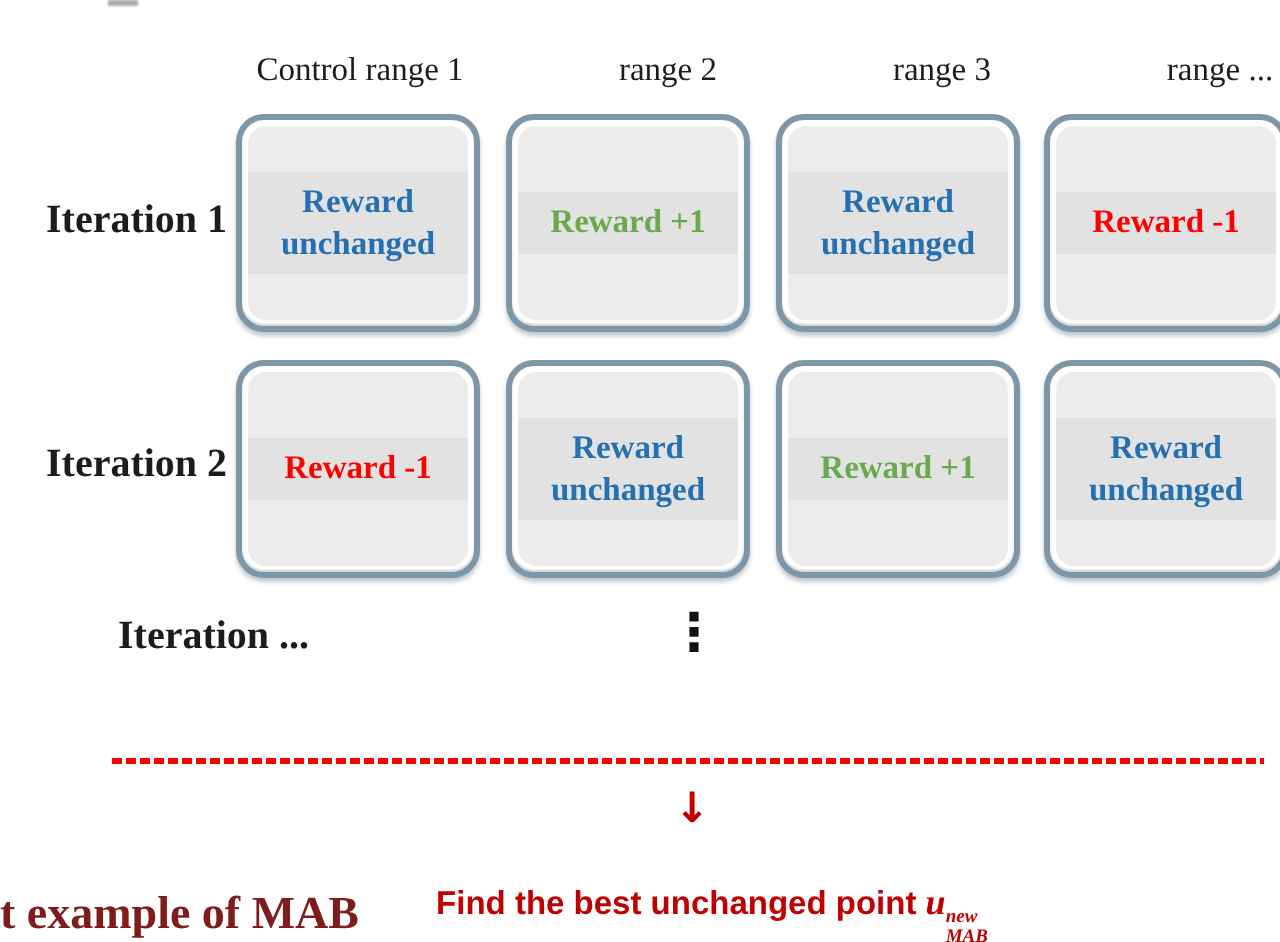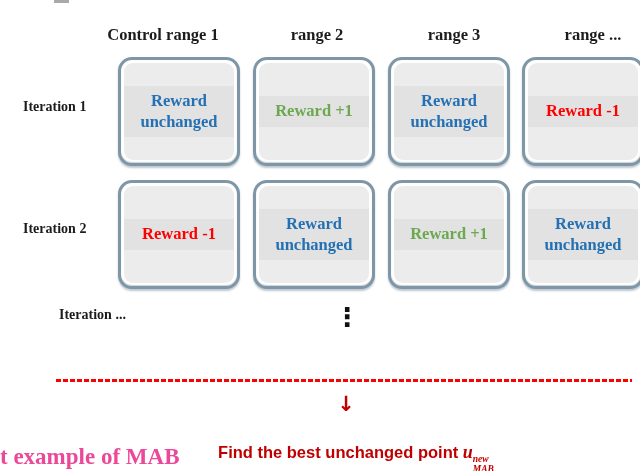--- a/index.html
+++ b/index.html
@@ -4,25 +4,25 @@
 <style>
   html,body{margin:0;padding:0;background:#fff;}
   #figure{position:relative;width:640px;height:471px;background:#ffffff;overflow:hidden;
           font-family:"Liberation Serif", serif;}
 
   
   .top-mark{position:absolute;left:54px;top:0;width:15px;height:3px;background:#8d8d8d;opacity:.75;filter:blur(.4px);}
 
   
   .col-header{position:absolute;top:25px;transform:translateX(-50%);white-space:nowrap;
-              font-weight:bold;font-size:16.5px;color:#1c1c1c;}
+              font-weight:normal;font-size:16.5px;color:#1c1c1c;margin-left:17px;}
   .h1{left:163px;} .h2{left:317px;} .h3{left:454px;} .h4{left:593px;}
 
   
-  .row-label{position:absolute;left:23px;font-weight:bold;font-size:14px;color:#1c1c1c;white-space:nowrap;}
+  .row-label{position:absolute;left:23px;font-weight:bold;font-size:20px;color:#1c1c1c;white-space:nowrap;}
   .rl1{top:99px;} .rl2{top:221px;} .rl3{top:307px;margin-left:36px;}
 
   
   .box{position:absolute;width:110px;height:97px;background:#ffffff;
        border:3px solid #7e96a6;border-radius:14px;padding:3px;
        box-shadow:0 2px 2px rgba(110,130,150,.45), inset 0 -1px 1px rgba(110,130,150,.35);}
   .c1{left:118px;} .c2{left:253px;} .c3{left:388px;} .c4{left:522px;}
   .r1{top:57px;} .r2{top:180px;}
   .box-fill{width:100%;height:100%;background:#ececec;border-radius:9px;
             display:flex;align-items:center;justify-content:center;}
@@ -40,21 +40,21 @@
   
   .arrow{position:absolute;left:346px;top:394px;transform:translateX(-50%);
          font-family:"DejaVu Sans", sans-serif;font-weight:bold;font-size:21px;color:#c00000;line-height:1;}
   .conclusion{position:absolute;left:356px;top:419px;transform:translateX(-50%);white-space:nowrap;
               font-family:"Liberation Sans", sans-serif;font-weight:bold;font-size:16.5px;color:#c00000;}
   .mathsym{font-family:"Liberation Serif", serif;font-style:italic;font-weight:bold;font-size:18px;}
   .supsub{display:inline-flex;flex-direction:column;font-size:9.5px;line-height:1.05;
           font-style:italic;font-weight:bold;vertical-align:-4px;font-family:"Liberation Serif", serif;margin-top:36px;}
 
   
-  .caption{position:absolute;left:0;top:444px;font-weight:bold;font-size:23px;color:#ec4899;white-space:nowrap;}
+  .caption{position:absolute;left:0;top:444px;font-weight:bold;font-size:23px;color:#7f1d1d;white-space:nowrap;}
 </style>
 </head>
 <body>
 
 <div id="figure">
 
   <div class="top-mark"></div>
 
   <div class="col-header h1">Control range 1</div>
   <div class="col-header h2">range 2</div>

